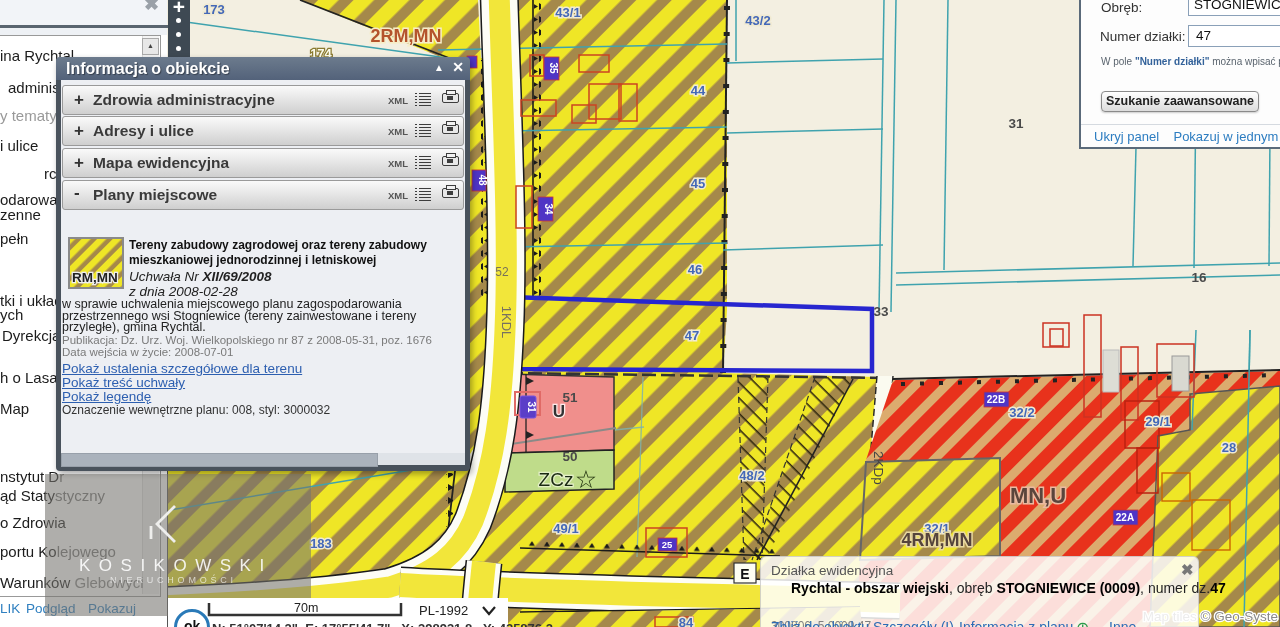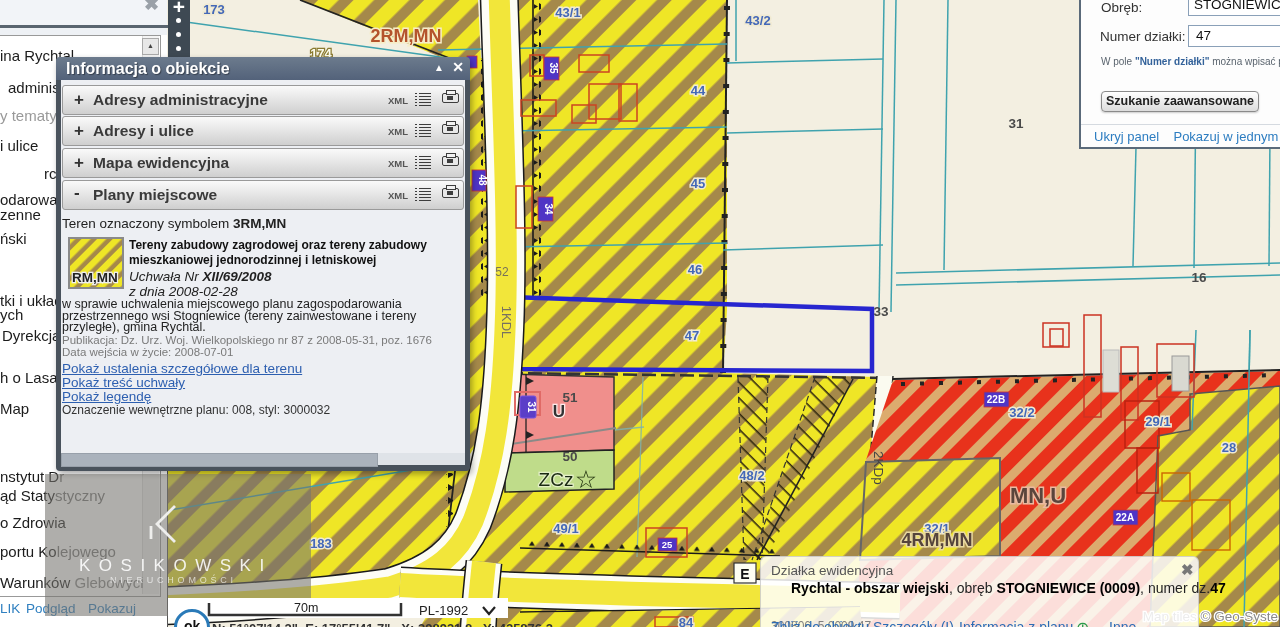--- a/index.html
+++ b/index.html
@@ -313,21 +313,21 @@
   <div class="abs" style="left:142px;top:38px;width:15px;height:15px;background:#e8e8e8;border:1px solid #aaa;font-size:7px;color:#444;text-align:center;line-height:14px;">▲</div>
 
   <div class="abs" style="left:0;top:0;width:143px;height:627px;overflow:hidden;font-size:15px;color:#1c1c1c;white-space:nowrap;">
     <div class="abs" style="left:0;top:47px;">ina Rychtal</div>
     <div class="abs" style="left:8px;top:79px;">administ</div>
     <div class="abs" style="left:0;top:107px;color:#999;">y tematyc</div>
     <div class="abs" style="left:0;top:137px;">i ulice</div>
     <div class="abs" style="left:0;top:165px;margin-left:44px;">rcje</div>
     <div class="abs" style="left:0;top:191px;">odarowan</div>
     <div class="abs" style="left:0;top:206px;">zenne</div>
-    <div class="abs" style="left:0;top:230px;">ński</div>
+    <div class="abs" style="left:0;top:230px;">pełn</div>
     <div class="abs" style="left:0;top:292px;">tki i układ</div>
     <div class="abs" style="left:0;top:306px;">ych</div>
     <div class="abs" style="left:2px;top:327px;">Dyrekcja G</div>
     <div class="abs" style="left:0;top:369px;">h o Lasac</div>
     <div class="abs" style="left:0;top:400px;">Map</div>
     <div class="abs" style="left:0;top:468px;">nstytut D<span style="color:#777;">r</span></div>
     <div class="abs" style="left:0;top:487px;">ąd Staty<span style="color:#777;">styczny</span></div>
     <div class="abs" style="left:0;top:514px;">o Zdrowia</div>
     <div class="abs" style="left:0;top:543px;">portu Ko<span style="color:#777;">lejowego</span></div>
     <div class="abs" style="left:0;top:574px;">Warunków <span style="color:#888;">Glebowych</span></div>
@@ -357,21 +357,21 @@
 
     <span style="position:absolute;right:26px;top:5px;color:#fff;font-size:10px;">▲</span>
 
     <span style="position:absolute;right:6px;top:2px;color:#fff;font-size:14px;font-weight:bold;">✕</span>
   </div>
 
   <div class="abs" style="left:5px;top:23px;width:404px;height:373px;background:#edeff3;overflow:hidden;">
 
     <div class="abs" style="left:1px;top:5px;width:400px;height:28px;background:linear-gradient(#fafafa,#cfcfcf);border:1px solid #9a9a9a;border-radius:3px;">
       <span style="position:absolute;left:11px;top:4px;font-size:17px;font-weight:bold;color:#333;">+</span>
-      <span style="position:absolute;left:30px;top:5px;font-size:15.5px;font-weight:bold;color:#3a3a3a;">Adresy administracyjne</span>
+      <span style="position:absolute;left:30px;top:5px;font-size:15.5px;font-weight:bold;color:#3a3a3a;">Zdrowia administracyjne</span>
       <span style="position:absolute;left:325px;top:9px;font-size:9.5px;font-weight:bold;color:#555;">XML</span>
       <span class="ic-list" style="left:356px;top:7px;"></span>
       <span class="ic-print" style="left:379px;top:0;"></span>
     </div>
 
     <div class="abs" style="left:1px;top:36px;width:400px;height:28px;background:linear-gradient(#fafafa,#cfcfcf);border:1px solid #9a9a9a;border-radius:3px;">
       <span style="position:absolute;left:11px;top:4px;font-size:17px;font-weight:bold;color:#333;">+</span>
       <span style="position:absolute;left:30px;top:5px;font-size:15.5px;font-weight:bold;color:#3a3a3a;">Adresy i ulice</span>
       <span style="position:absolute;left:325px;top:9px;font-size:9.5px;font-weight:bold;color:#555;">XML</span>
       <span class="ic-list" style="left:356px;top:7px;"></span>
@@ -387,21 +387,20 @@
     </div>
 
     <div class="abs" style="left:1px;top:100px;width:400px;height:28px;background:linear-gradient(#fafafa,#cfcfcf);border:1px solid #9a9a9a;border-radius:3px;">
       <span style="position:absolute;left:11px;top:2px;font-size:17px;font-weight:bold;color:#333;">-</span>
       <span style="position:absolute;left:30px;top:5px;font-size:15.5px;font-weight:bold;color:#3a3a3a;">Plany miejscowe</span>
       <span style="position:absolute;left:325px;top:9px;font-size:9.5px;font-weight:bold;color:#555;">XML</span>
       <span class="ic-list" style="left:356px;top:7px;"></span>
       <span class="ic-print" style="left:379px;top:0;"></span>
     </div>
 
-    <div class="abs" style="left:1px;top:136px;font-size:13.5px;color:#222;">Teren oznaczony symbolem <b>3RM,MN</b></div>
 
     <svg class="abs" style="left:7px;top:157px;" width="56" height="52">
       <rect x="1" y="1" width="54" height="50" fill="url(#hyi)" stroke="#8a8a8a" stroke-width="2"></rect>
       <defs>
             <pattern id="hyi" width="11" height="11" patternUnits="userSpaceOnUse" patternTransform="rotate(-45)">
               <rect width="11" height="11" fill="#a5894a"></rect>
               <rect width="11" height="6.5" fill="#efe626"></rect>
             </pattern>
           </defs>
       <text x="4" y="45" font-size="13.5" font-weight="bold" fill="#222" stroke="#eee" stroke-width="2.5" paint-order="stroke">RM,MN</text>
@@ -455,21 +454,21 @@
 
   <div class="abs" style="left:20px;top:60px;width:200px;font-size:10px;color:#5a646e;white-space:nowrap;">W pole <b style="color:#33629a;">"Numer działki"</b> można wpisać pełn</div>
 
   <div class="abs" style="left:20px;top:95px;width:156px;height:19px;border:1px solid #8a8a8a;border-radius:4px;background:linear-gradient(#ffffff,#dcdcdc);font-size:12.5px;font-weight:bold;color:#222;text-align:center;line-height:19px;white-space:nowrap;box-shadow:0 1px 2px rgba(0,0,0,0.2);">Szukanie zaawansowane</div>
 
   <div class="abs" style="left:0;top:128px;width:201px;height:1px;background:#d5dae0;"></div>
 
   <div class="abs" style="left:13px;top:133px;font-size:13px;color:#2d7dc1;white-space:nowrap;">Ukryj panel&nbsp;&nbsp;&nbsp;&nbsp;Pokazuj w jednym oknie</div>
 </div>
 
-<div class="abs" style="left:168px;top:598px;width:340px;height:20px;background:#fff;">
+<div class="abs" style="left:168px;top:598px;width:340px;height:29px;background:#fff;">
 
   <div class="abs" style="left:44px;top:23px;font-size:13px;font-weight:bold;color:#333;white-space:nowrap;">N: 51°07'14.2"&nbsp;&nbsp;E: 17°55'41.7"&nbsp;&nbsp;&nbsp;X: 398931.8&nbsp;&nbsp;&nbsp;Y: 425876.2</div>
 
   <div class="abs" style="left:126px;top:3px;font-size:12.5px;color:#222;">70m</div>
 
   <svg class="abs" style="left:36px;top:4px;" width="240" height="16">
     <path d="M5,1 L5,13 L197,13 L197,1" stroke="#333" stroke-width="2.5" fill="none"></path>
   </svg>
 
   <div class="abs" style="left:251px;top:5px;font-size:13px;color:#222;">PL-1992</div>

